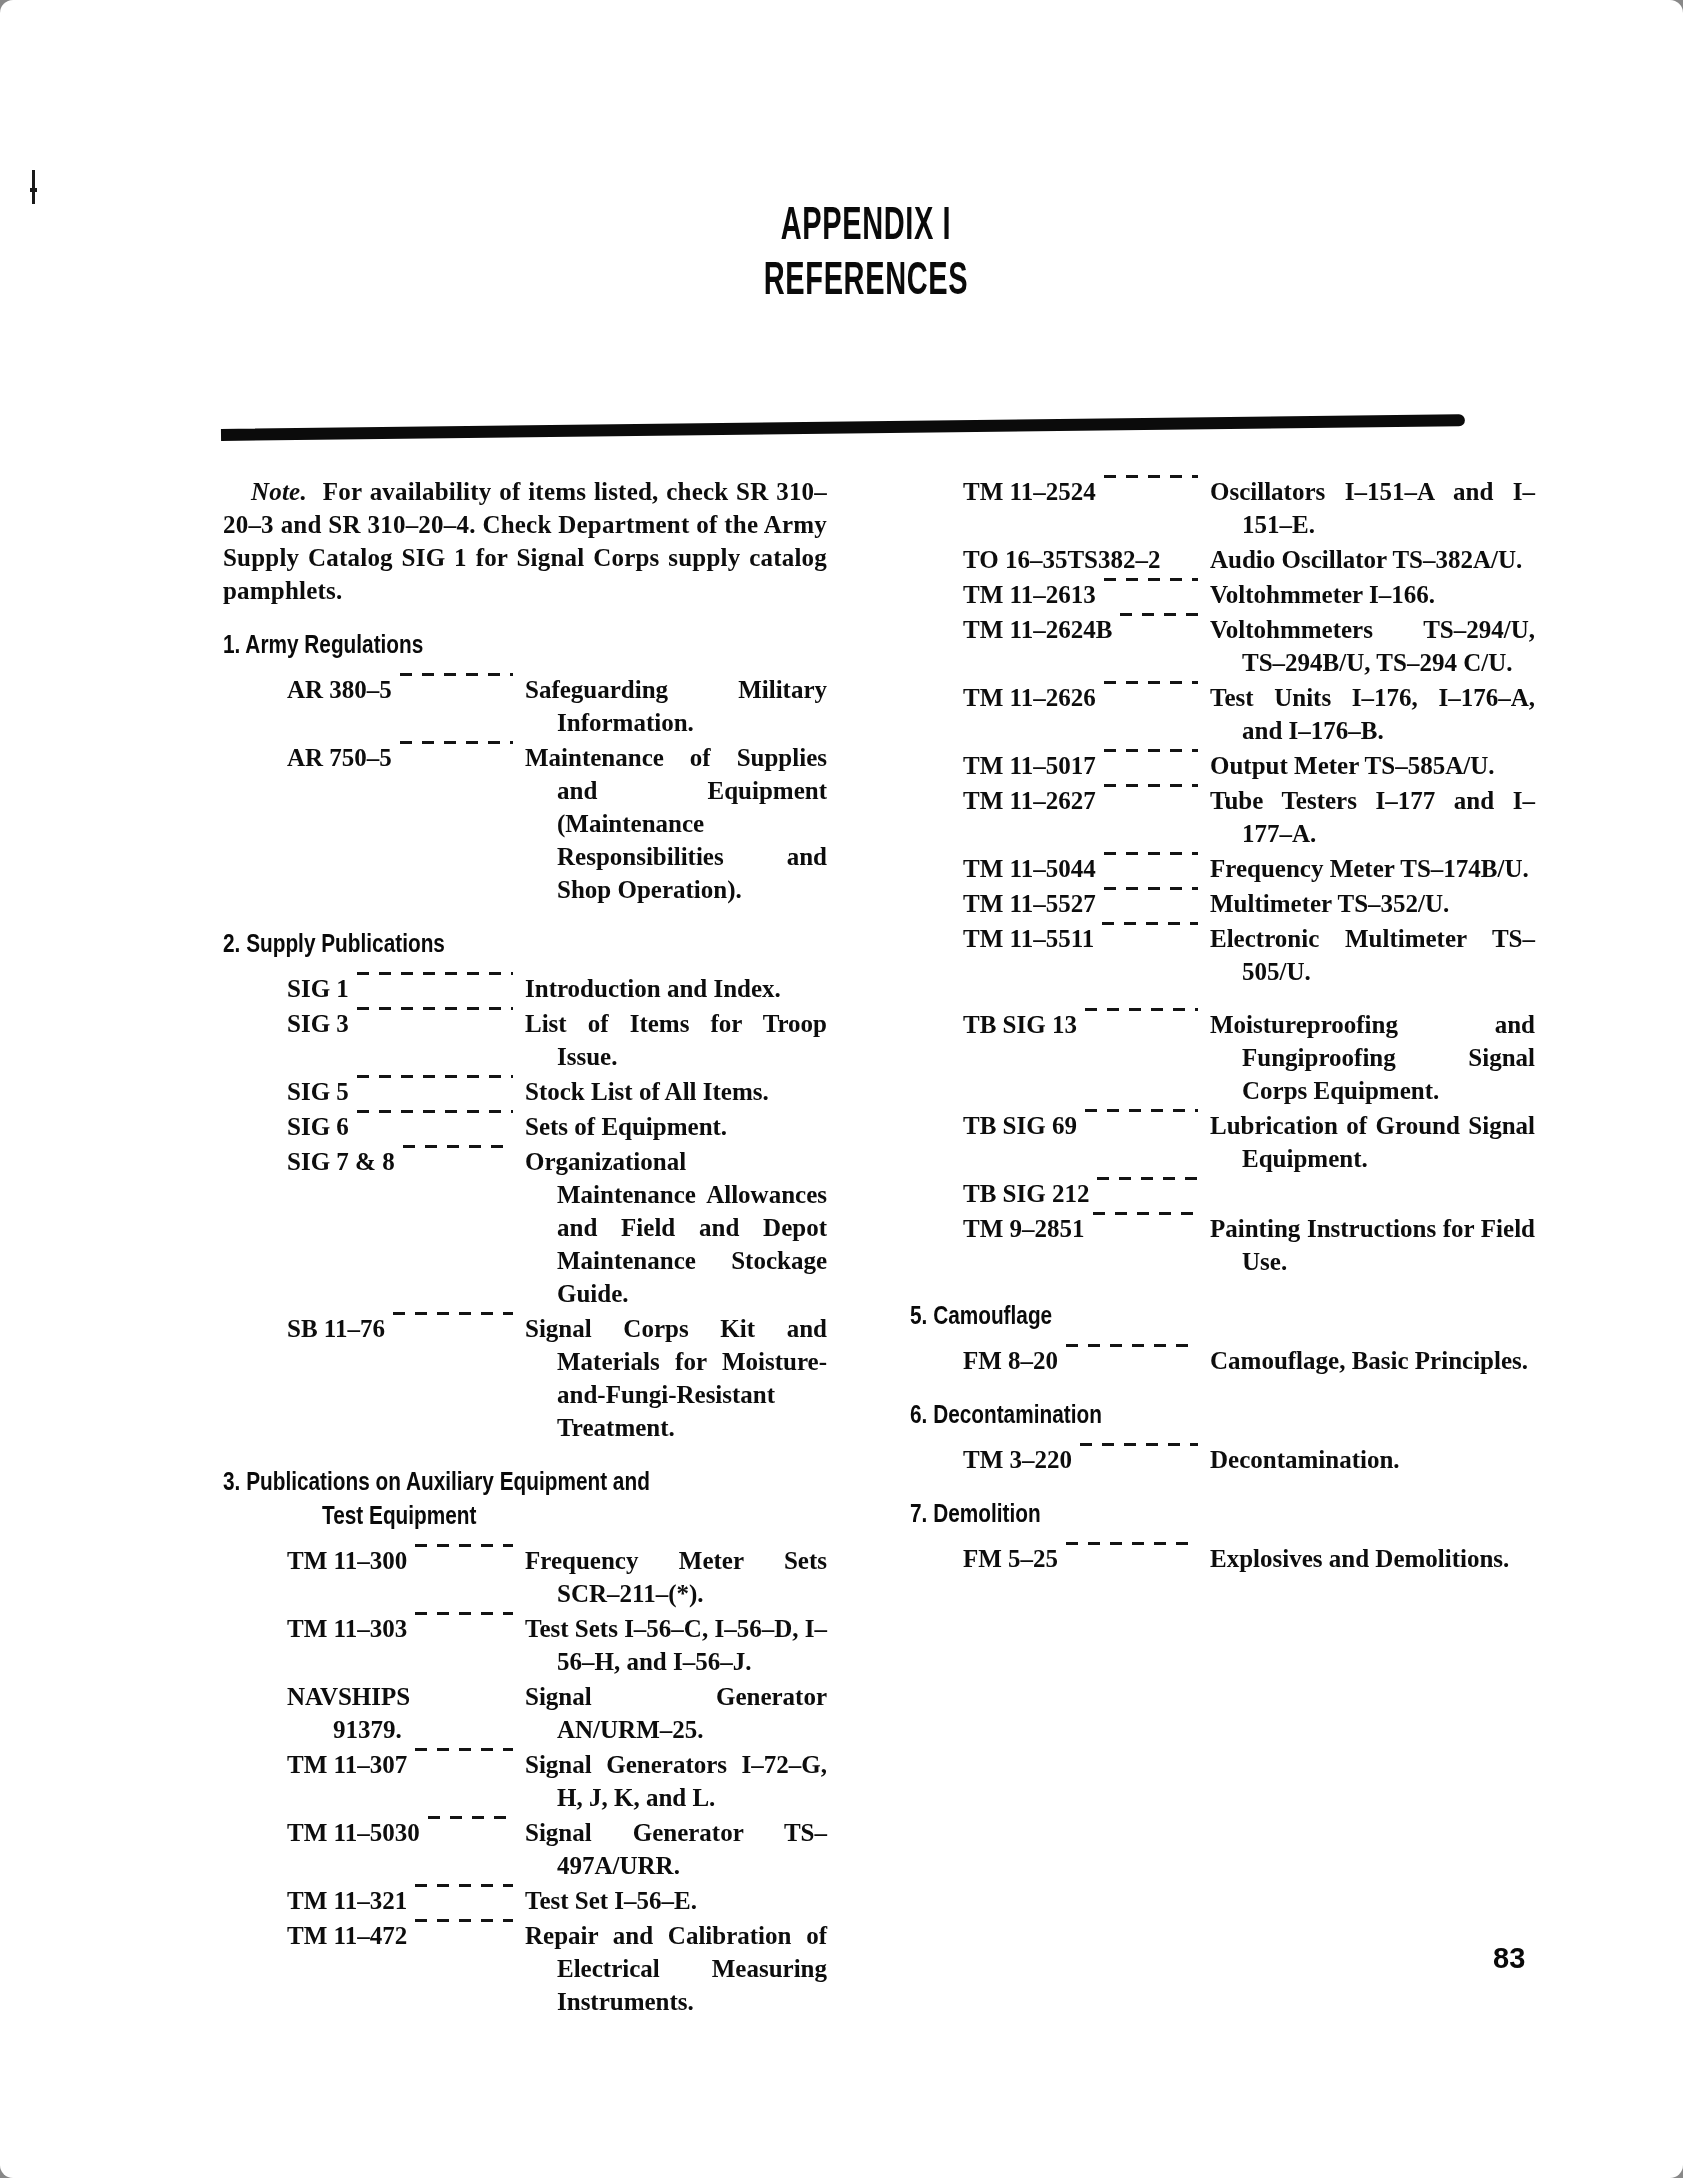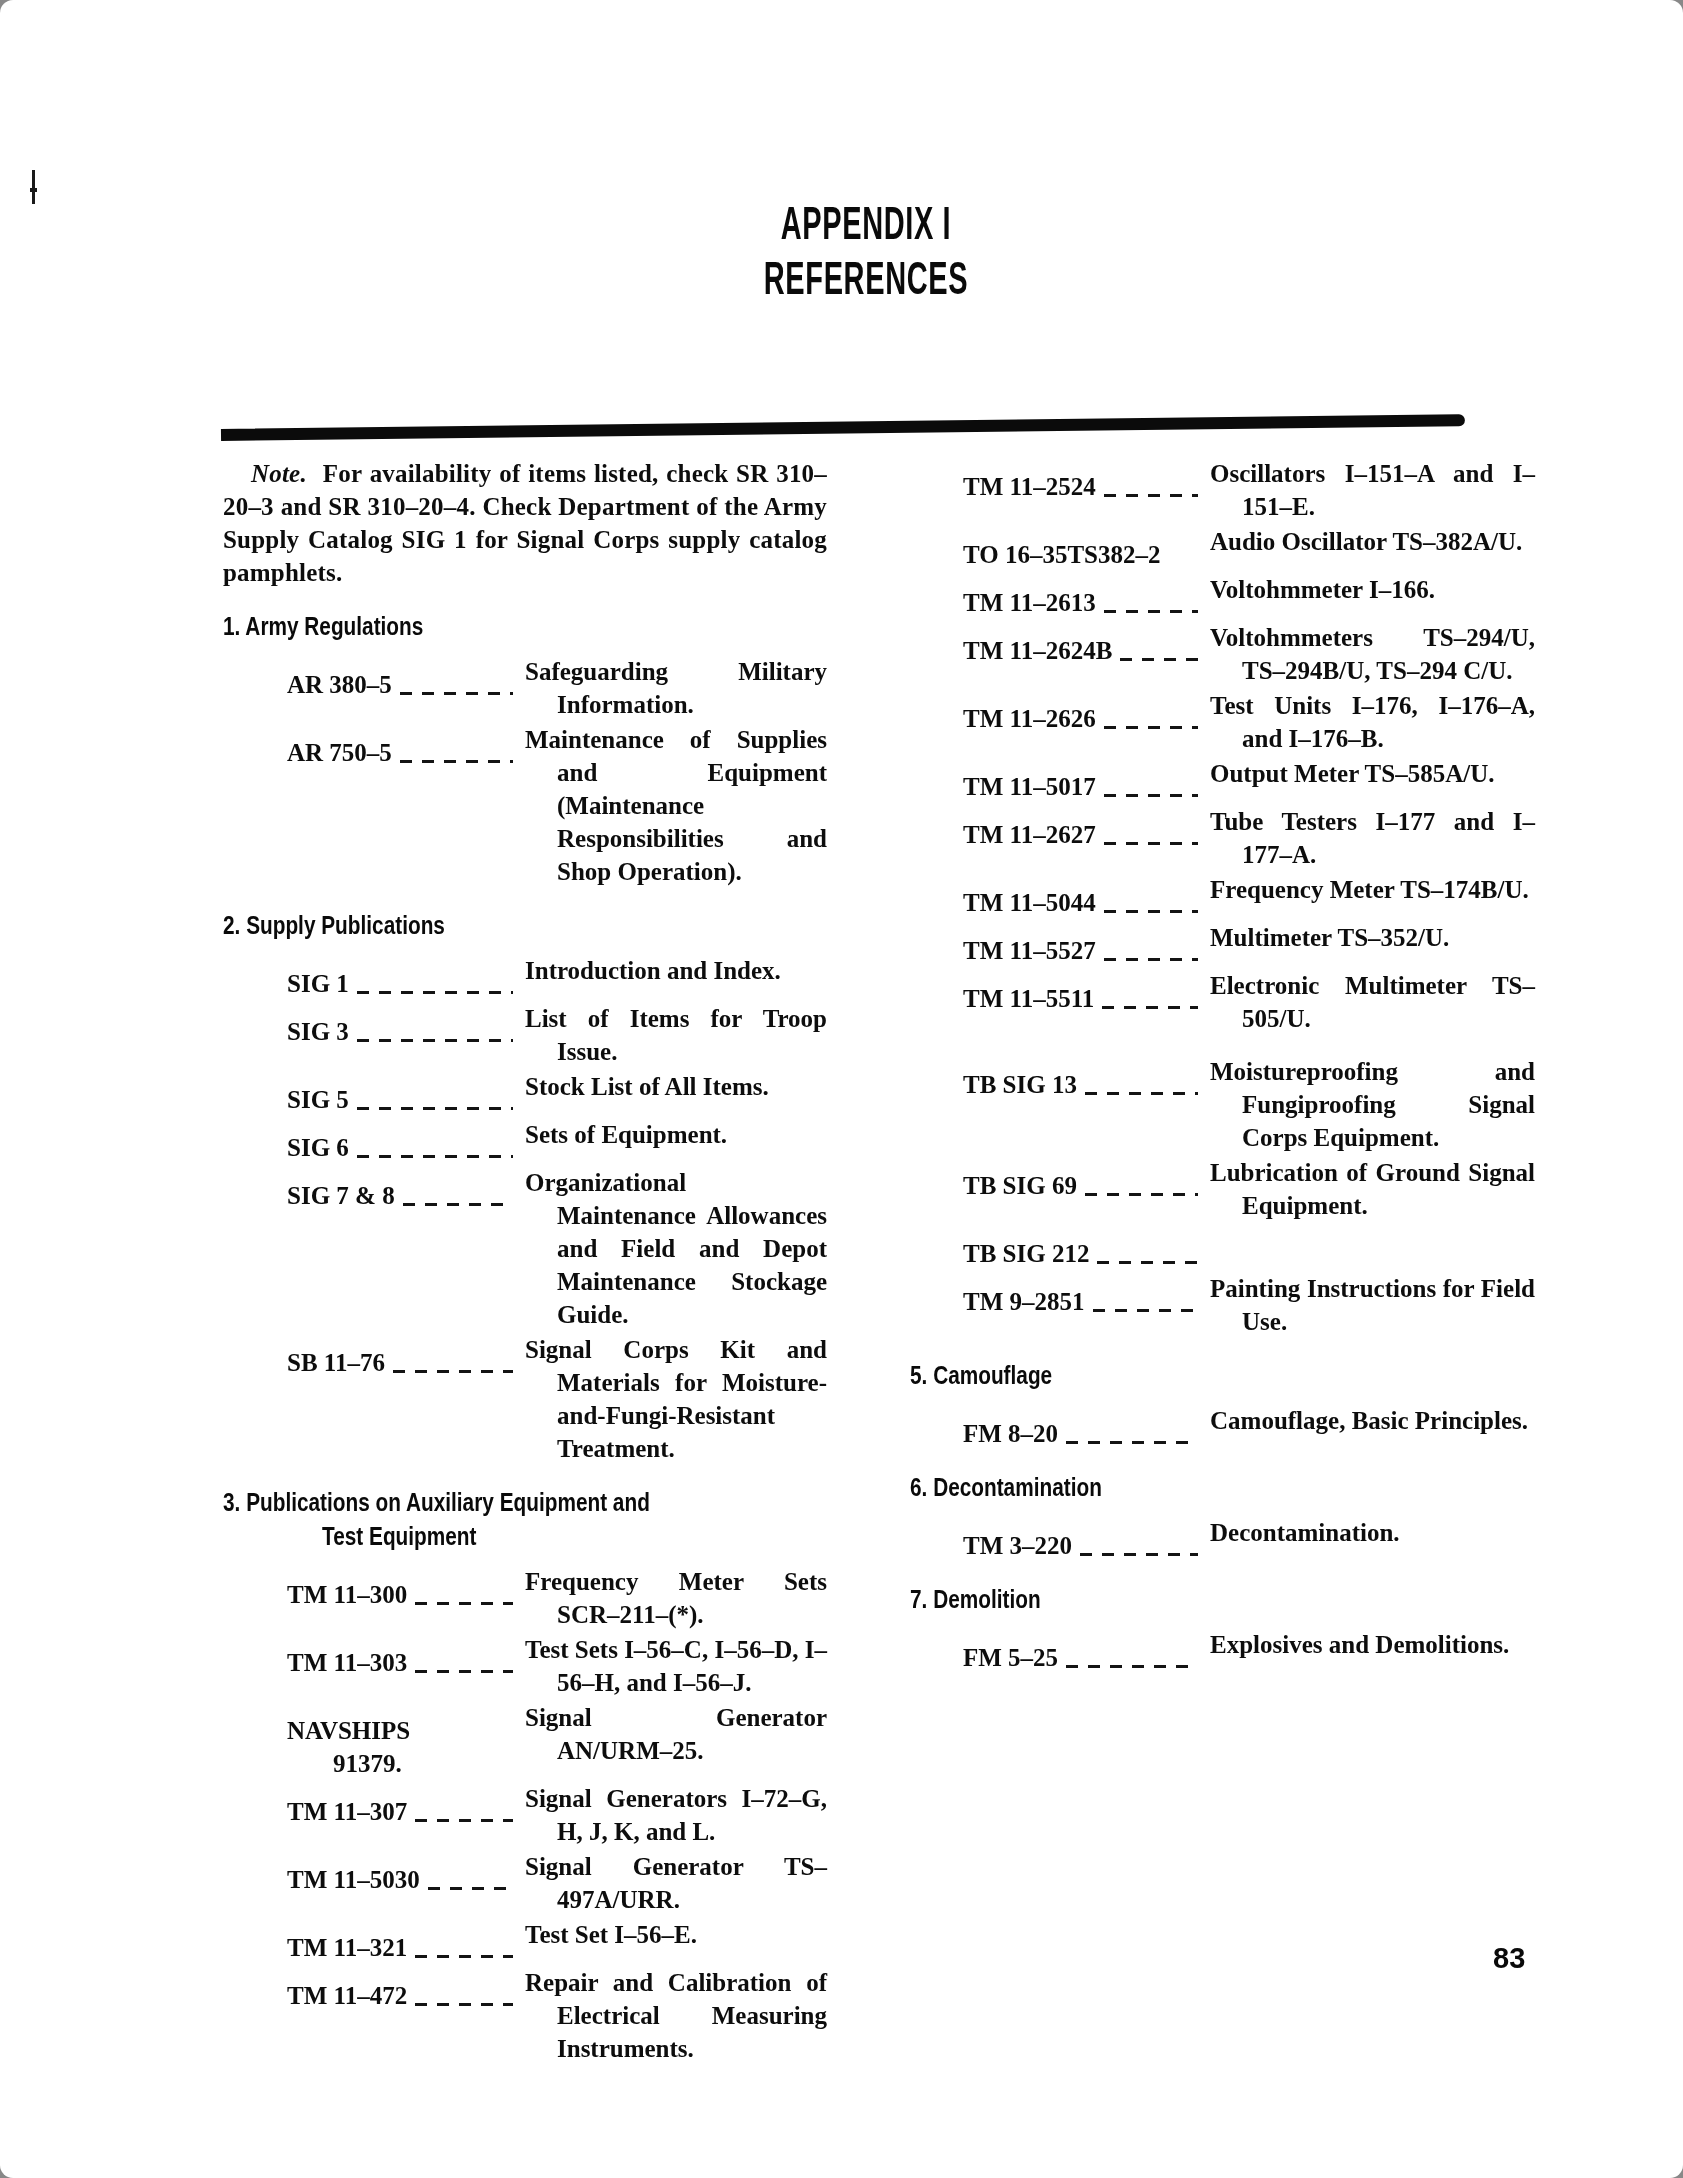--- a/index.html
+++ b/index.html
@@ -30,21 +30,21 @@
     transform:scaleX(0.63);transform-origin:50% 50%;white-space:nowrap;color:#0a0a0a;
   }
   #title-line2{margin-top:0px;}
   
   #title-rule{
     position:absolute;left:221px;top:429px;width:1244px;height:12px;
     background:#0b0b0b;border-radius:0 6px 6px 0;
     transform:rotate(-0.68deg);transform-origin:0 50%;
   }
   
-  .col{position:absolute;top:457px;font-size:25px;line-height:33px;font-weight:700;}
+  .col{position:absolute;top:475px;font-size:25px;line-height:33px;font-weight:700;}
   #left-col{left:223px;width:604px;}
   #right-col{left:910px;width:625px;}
   
   #note{
     text-align:justify;text-indent:28px;margin-bottom:18px;letter-spacing:0.2px;
   }
   .note-label{font-style:italic;margin-right:16px;}
   
   .section{margin-top:20px;}
   .section.no-gap{margin-top:0;}
@@ -53,21 +53,21 @@
     font-size:26px;line-height:34px;color:#0a0a0a;margin-bottom:12px;
   }
   .h-inner{display:inline-block;transform:scaleX(0.8);transform-origin:0 50%;white-space:nowrap;}
   .sec-h2{padding-left:99px;}
   
   .entries{padding-left:64px;}
   #right-col .entries{padding-left:53px;}
   .entry{display:flex;margin-bottom:2px;}
   .lab{width:238px;flex:0 0 auto;}
   #right-col .lab{width:247px;}
-  .lab-line1{display:flex;align-items:flex-end;margin-top:13px;}
+  .lab-line1{display:flex;align-items:flex-start;}
   .lab-text{white-space:nowrap;}
   .lab-text2{padding-left:46px;}
   .leader{
     flex:1 1 auto;height:3px;margin:0 12px 6px 8px;
     background:repeating-linear-gradient(90deg,#141414 0 12px,transparent 12px 22px);
   }
   .desc{flex:1 1 auto;text-align:justify;padding-left:32px;text-indent:-32px;}
   
   #page-number{
     position:absolute;left:1493px;top:1942px;

